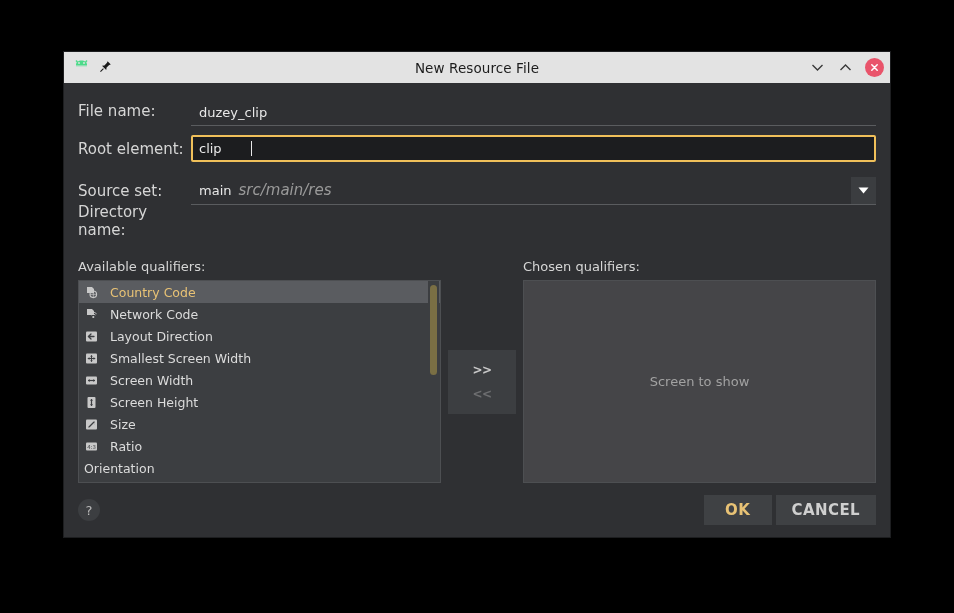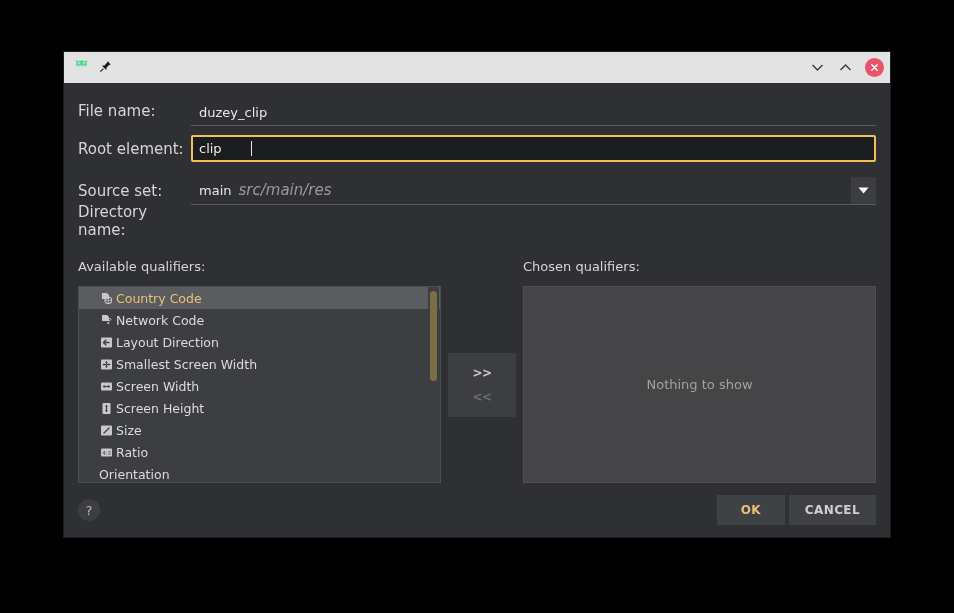--- a/index.html
+++ b/index.html
@@ -157,21 +157,21 @@
     margin-top: 14px;
     flex: 1;
     display: flex;
     flex-direction: column;
     min-height: 0;
   }
   .qual-headers { display: flex; flex: none; }
   .qual-head {
     font-size: 13px;
     color: #d6d6d6;
-    padding-bottom: 12px;
+    padding-bottom: 6px;
   }
   #avail-head { width: 363px; flex: none; }
   #mid-spacer { width: 82px; flex: none; }
   #chosen-head { flex: 1; }
 
   .qual-panels {
     display: flex;
     flex: 1;
     min-height: 0;
   }
@@ -182,22 +182,22 @@
     flex: none;
     background: #3c3e41;
     border: 1px solid #4d4f52;
     position: relative;
     overflow: hidden;
   }
   .qitem {
     height: 22px;
     display: flex;
     align-items: center;
-    padding-left: 20px;
-    gap: 3px;
+    padding-left: 5px;
+    gap: 12px;
     font-size: 12.5px;
     color: #dcdcdc;
     cursor: default;
   }
   .qitem.selected {
     background: #5a5c60;
     color: #e8c275;
   }
   .qicon {
     width: 14px; height: 14px;
@@ -293,21 +293,21 @@
     gap: 4px;
   }
   .dlg-btn {
     min-width: 68px;
     height: 30px;
     background: #3f4144;
     border: none;
     display: flex;
     align-items: center;
     justify-content: center;
-    font-size: 12px;
+    font-size: 15px;
     font-weight: bold;
     letter-spacing: .4px;
     font-family: "DejaVu Sans", "Liberation Sans", sans-serif;
     cursor: default;
     padding: 0 16px;
   }
   #ok-button { color: #e8c275; }
   #cancel-button { color: #cfcfcf; }
 </style>
 </head>
@@ -328,20 +328,21 @@
         </svg>
       </span>
       <span>
         <svg width="13" height="13" viewBox="0 0 13 13">
           <path d="M8.6 1.2 L11.8 4.4 L10.2 5 L7.6 7.6 L7.2 10 L3 5.8 L5.4 5.4 L8 2.8 Z" fill="#1a1a1a"></path>
           <rect x="0.8" y="9.6" width="4.2" height="1.1" fill="#1a1a1a" transform="rotate(-45 2.9 10.1)"></rect>
         </svg>
       </span>
     </div>
 
+    <div id="title-text">New Resource File</div>
 
     <div class="tb-right">
       <div class="win-btn">
         <svg width="13" height="9" viewBox="0 0 13 9">
             <path d="M1.5 2 L6.5 7 L11.5 2" stroke="#3a3a3a" stroke-width="1.4" fill="none"></path>
           </svg>
       </div>
       <div class="win-btn">
         <svg width="13" height="9" viewBox="0 0 13 9">
             <path d="M1.5 7 L6.5 2 L11.5 7" stroke="#3a3a3a" stroke-width="1.4" fill="none"></path>
@@ -487,21 +488,21 @@
         </div>
 
         <div id="transfer-panel">
           <div id="transfer-box">
             <div class="xfer-btn" id="xfer-add">&gt;&gt;</div>
             <div class="xfer-btn" id="xfer-remove">&lt;&lt;</div>
           </div>
         </div>
 
         <div id="chosen-panel">
-          <div id="chosen-empty">Nothing to show</div>
+          <div id="chosen-empty">Screen to show</div>
         </div>
 
       </div>
     </div>
   </div>
 
   <div id="footer">
     <div id="help-button">?</div>
     <div class="footer-actions">
       <div class="dlg-btn" id="ok-button">OK</div>

